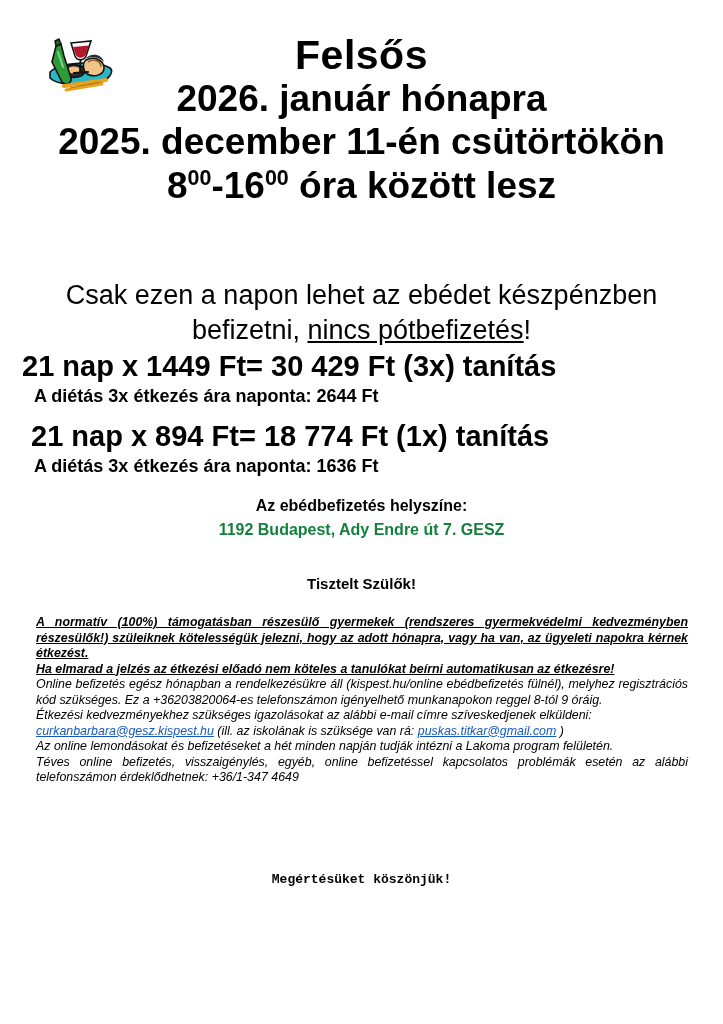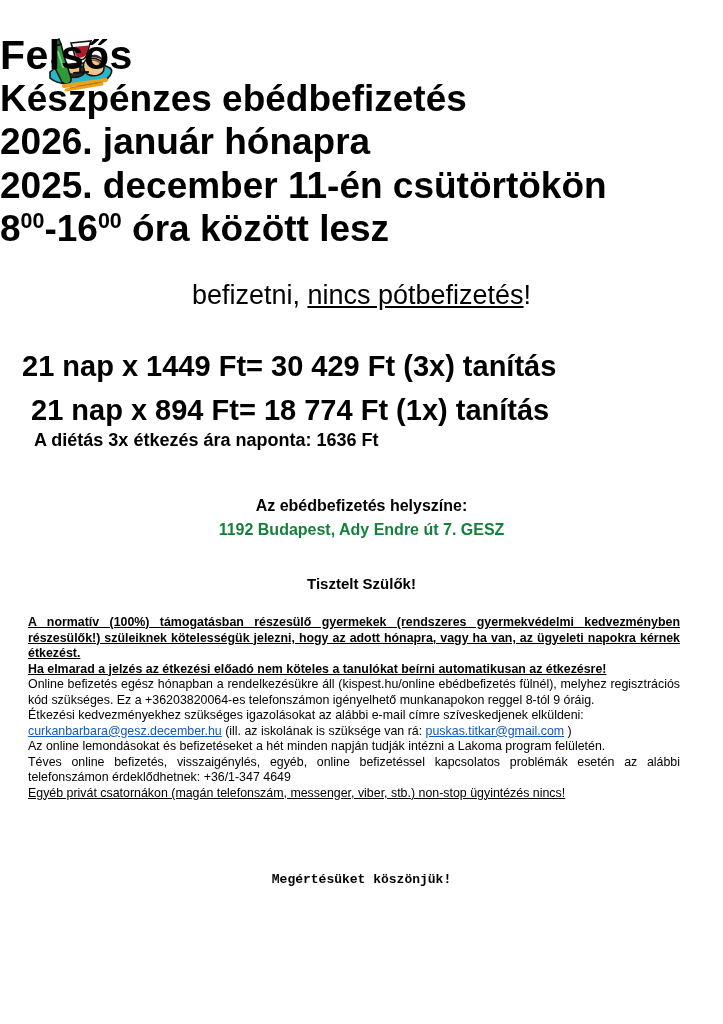--- a/index.html
+++ b/index.html
@@ -30,21 +30,21 @@
     width: 96px;
     height: 72px;
   }
 
   
   .title-block {
     position: absolute;
     left: 0;
     top: 34px;
     width: 723px;
-    text-align: left;
+    text-align: center;
   }
   .h-felsos {
     font-size: 41px;
     font-weight: bold;
     line-height: 1.05;
     letter-spacing: 0.5px;
   }
   .h-big {
     font-size: 37px;
     font-weight: bold;
@@ -119,25 +119,26 @@
     top: 575px;
     width: 723px;
     text-align: center;
     font-size: 15px;
     font-weight: bold;
   }
 
   
   .body-text {
     position: absolute;
-    left: 28px;
+    left: 36px;
     top: 615px;
     width: 652px;
     font-size: 12.4px;
     line-height: 1.25;
+    font-style: italic;
   }
   .body-text p {
     margin: 0;
     text-align: justify;
     text-justify: inter-word;
   }
   .p-underline { text-decoration: underline; }
   .p-bold-underline { font-weight: bold; text-decoration: underline; }
   .mail {
     color: #1558c0;
@@ -185,50 +186,50 @@
       <path d="M44 47 L58 46" stroke="#111" stroke-width="2.2" stroke-linecap="round"></path>
 
       <path d="M34 60 L76 54" stroke="#e8a21c" stroke-width="4" stroke-linecap="round"></path>
       <path d="M36 64 L72 58" stroke="#e8a21c" stroke-width="3" stroke-linecap="round"></path>
       <path d="M40 62 L70 56" stroke="#b8780e" stroke-width="1" stroke-linecap="round"></path>
     </svg>
   </div>
 
   <div class="title-block">
     <div class="h-felsos">Felsős</div>
-    <div class="h-big">Készpénzes ebédbefizetés</div>
     <div class="h-big">2026. január hónapra</div>
     <div class="h-big">2025. december 11-én csütörtökön</div>
     <div class="h-big"><span>8</span><sup>00</sup><span>-</span><span>16</span><sup>00</sup><span> óra között lesz</span></div>
   </div>
 
   <div class="intro">
+    <div>Csak ezen a napon lehet az ebédet készpénzben</div>
     <div><span>befizetni, </span><u>nincs pótbefizetés</u><span>!</span></div>
   </div>
 
   <div class="prices">
     <div class="price-main">21 nap x 1449 Ft= 30 429 Ft (3x) tanítás</div>
+    <div class="price-sub">A diétás 3x étkezés ára naponta: 2644 Ft</div>
     <div class="price-gap"></div>
     <div class="price-main indent">21 nap x 894 Ft= 18 774 Ft (1x) tanítás</div>
     <div class="price-sub">A diétás 3x étkezés ára naponta: 1636 Ft</div>
   </div>
 
   <div class="venue">
     <div class="venue-label">Az ebédbefizetés helyszíne:</div>
     <div class="venue-address" style="color: #15803d;">1192 Budapest, Ady Endre út 7. GESZ</div>
   </div>
 
   <div class="salutation">Tisztelt Szülők!</div>
 
   <div class="body-text">
     <p class="p-bold-underline">A normatív (100%) támogatásban részesülő gyermekek (rendszeres gyermekvédelmi kedvezményben részesülők!) szüleiknek kötelességük jelezni, hogy az adott hónapra, vagy ha van, az ügyeleti napokra kérnek étkezést.</p>
     <p class="p-bold-underline nojust">Ha elmarad a jelzés az étkezési előadó nem köteles a tanulókat beírni automatikusan az étkezésre!</p>
     <p>Online befizetés egész hónapban a rendelkezésükre áll (kispest.hu/online ebédbefizetés fülnél), melyhez regisztrációs kód szükséges. Ez a +36203820064-es telefonszámon igényelhető munkanapokon reggel 8-tól 9 óráig.</p>
     <p class="nojust">Étkezési kedvezményekhez szükséges igazolásokat az alábbi e-mail címre szíveskedjenek elküldeni:</p>
-    <p class="nojust"><a class="mail" href="#">curkanbarbara@gesz.december.hu</a><span> (ill. az iskolának is szüksége van rá: </span><a class="mail" href="#">puskas.titkar@gmail.com</a><span> )</span></p>
+    <p class="nojust"><a class="mail" href="#">curkanbarbara@gesz.kispest.hu</a><span> (ill. az iskolának is szüksége van rá: </span><a class="mail" href="#">puskas.titkar@gmail.com</a><span> )</span></p>
     <p>Az online lemondásokat és befizetéseket a hét minden napján tudják intézni a Lakoma program felületén.</p>
     <p>Téves online befizetés, visszaigénylés, egyéb, online befizetéssel kapcsolatos problémák esetén az alábbi telefonszámon érdeklődhetnek: +36/1-347 4649</p>
-    <p class="p-underline nojust">Egyéb privát csatornákon (magán telefonszám, messenger, viber, stb.) non-stop ügyintézés nincs!</p>
   </div>
 
   <div class="closing">Megértésüket köszönjük!</div>
 
 </div>
 
 </body></html>

